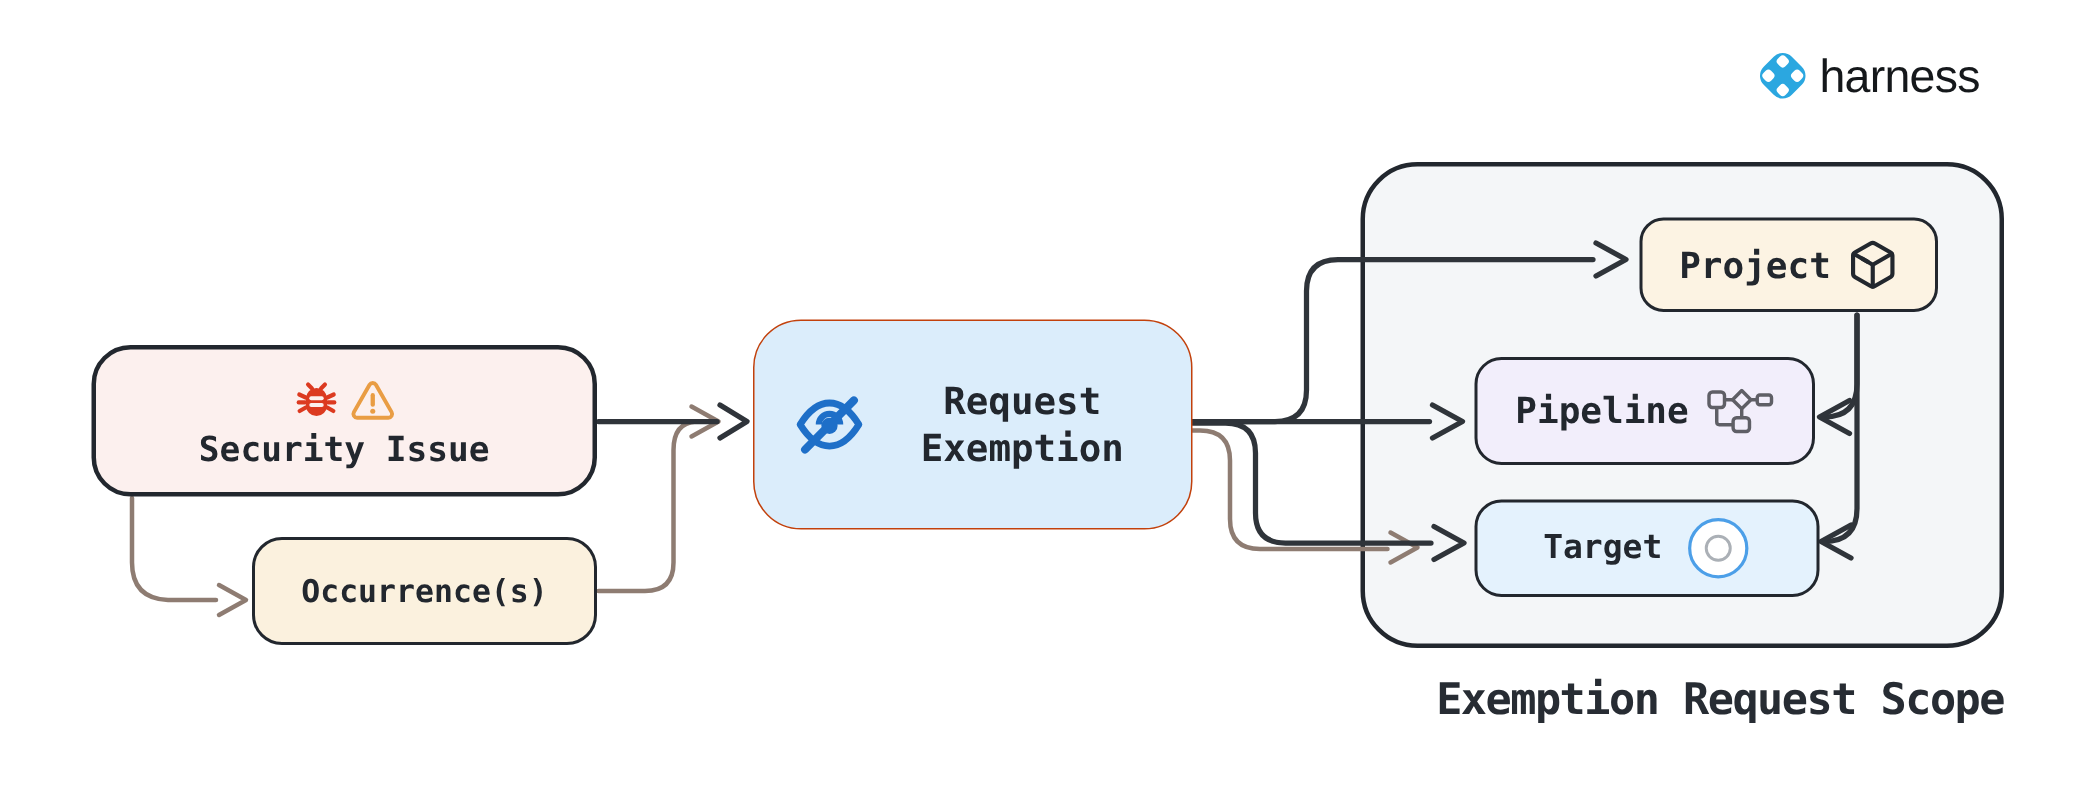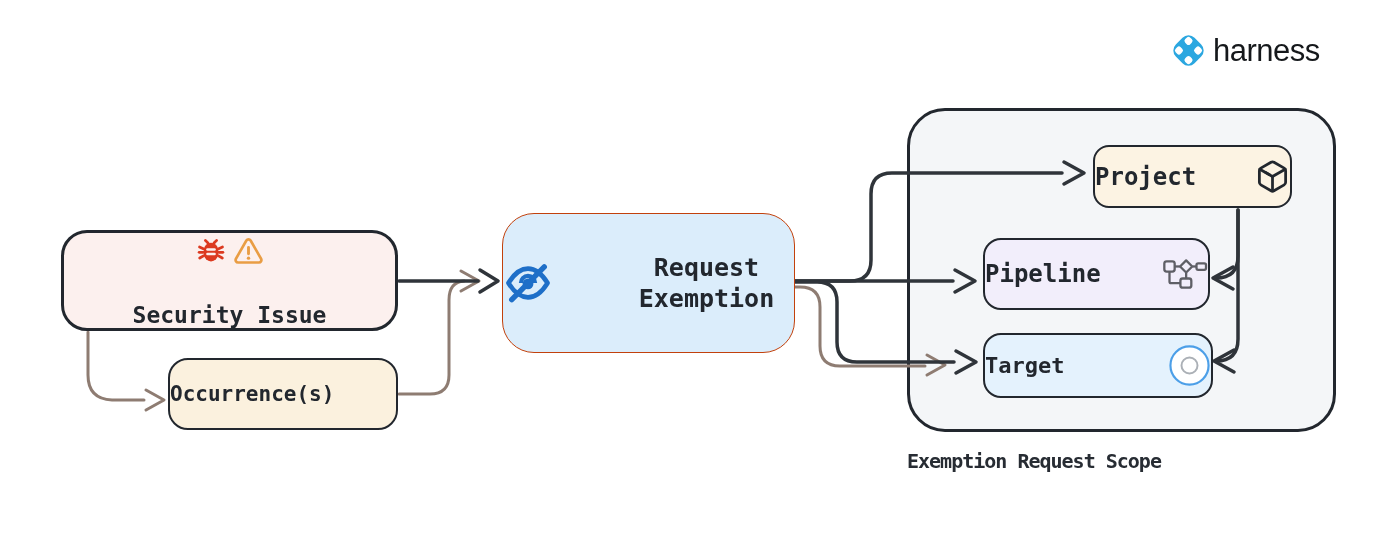--- a/index.html
+++ b/index.html
@@ -1,39 +1,39 @@
 <!DOCTYPE html>
 <html><head>
 <meta charset="utf-8">
 <style>
   html,body{margin:0;padding:0;background:#ffffff;}
   .stage{
     position:relative;width:1383px;height:537px;background:#ffffff;overflow:hidden;
     font-family:"DejaVu Sans Mono","Liberation Mono",monospace;color:#22272e;
   }
   .connectors{position:absolute;left:0;top:0;z-index:2;pointer-events:none;}
-  .node{position:absolute;z-index:3;box-sizing:border-box;display:flex;align-items:center;justify-content:space-between;}
+  .node{position:absolute;z-index:3;box-sizing:border-box;display:flex;align-items:center;justify-content:center;}
   .label{font-weight:600;color:#22272e;white-space:nowrap;}
 
   
   .security{left:61px;top:230px;width:337px;height:101px;background:#fcf0ee;border:3px solid #22272e;border-radius:26px;flex-direction:column;gap:4px;padding-top:2px;}
   .security .icon-row{display:flex;align-items:center;gap:7px;height:32px;}
   .security .label{font-size:23px;}
 
   
   .occurrences{left:168px;top:358px;width:230px;height:72px;background:#fbf1de;border:2.5px solid #22272e;border-radius:20px;}
   .occurrences .label{font-size:21px;}
 
   
   .request{left:502px;top:213px;width:293px;height:140px;background:#dbedfb;border:1px solid #c2410c;border-radius:32px;gap:16px;}
   .request .label{font-size:25px;white-space:normal;width:175px;text-align:center;line-height:1.25;}
 
   
   .scope{position:absolute;z-index:1;left:907px;top:108px;width:429px;height:324px;background:#f4f6f8;border:3px solid #22272e;border-radius:38px;box-sizing:border-box;}
-  .scope-label{position:absolute;z-index:3;left:907px;top:449px;width:429px;text-align:left;font-size:20px;font-weight:700;color:#272c33;letter-spacing:-1px;}
+  .scope-label{position:absolute;z-index:3;left:907px;top:449px;width:429px;text-align:right;font-size:29px;font-weight:700;color:#272c33;letter-spacing:-1px;}
 
   .project{left:1093px;top:145px;width:199px;height:63px;background:#fcf3e3;border:2.5px solid #22272e;border-radius:16px;gap:10px;}
   .project .label{font-size:24px;}
   .pipeline{left:983px;top:238px;width:227px;height:72px;background:#f2eefb;border:2.5px solid #22272e;border-radius:18px;gap:11px;}
   .pipeline .label{font-size:24px;}
   .target{left:983px;top:333px;width:230px;height:65px;background:#e4f2fd;border:2.5px solid #22272e;border-radius:18px;gap:16px;}
   .target .label{font-size:22px;}
 
   
   .logo{position:absolute;z-index:3;left:1168px;top:30px;display:flex;align-items:center;gap:4px;}

